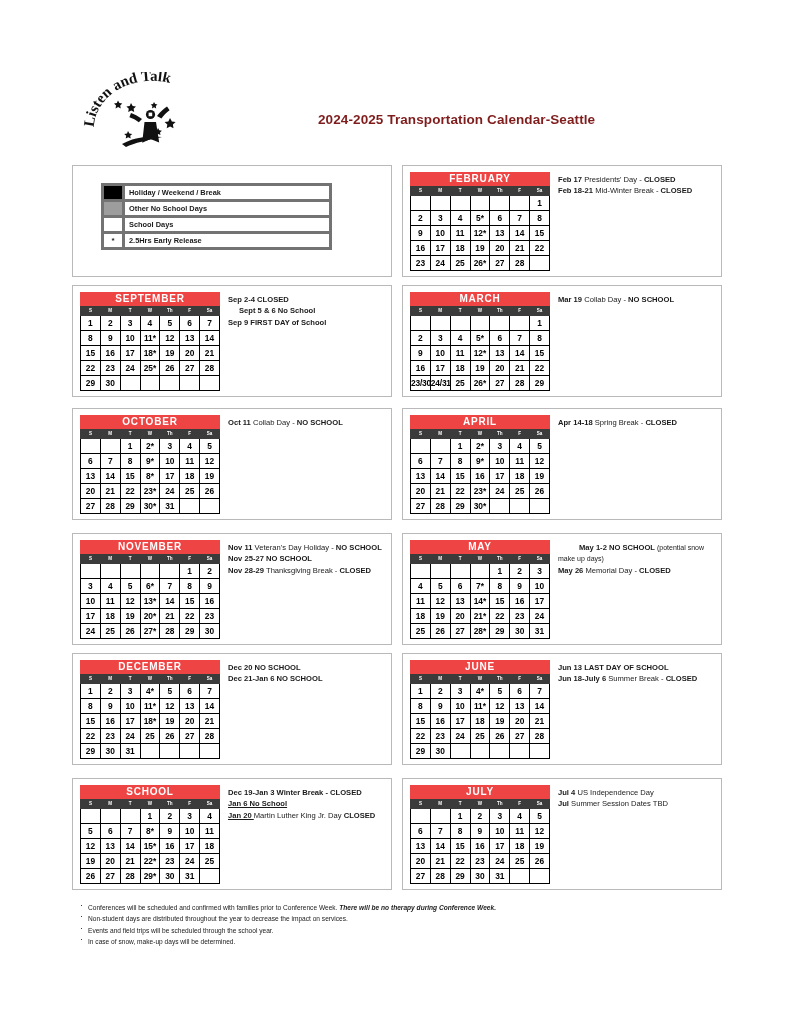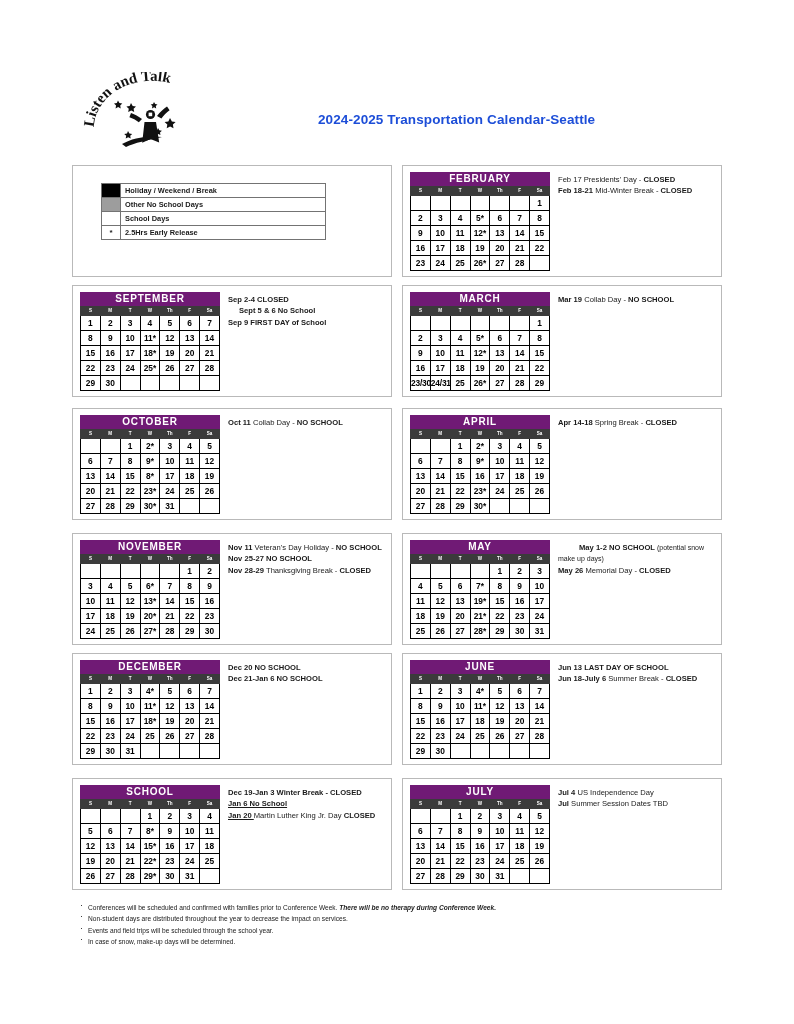--- a/index.html
+++ b/index.html
@@ -33,21 +33,21 @@
     left: 82px; top: 12px;
     width: 140px; height: 80px;
   }
   .logo svg { display:block; }
 
   .doc-title {
     position: absolute;
     left: 318px; top: 52px;
     font-size: 13.5px;
     font-weight: bold;
-    color: #1d4ed8;
+    color: #7f1d1d;
     letter-spacing: .1px;
     white-space: nowrap;
   }
 
   
   .panel {
     position: absolute;
     border: 1px solid #b9b9b9;
     background: #fff;
     box-sizing: border-box;
@@ -57,21 +57,21 @@
   .legend-panel { left: 72px; top: 165px; width: 320px; height: 112px; }
   .legend-table {
     position: absolute;
     left: 28px; top: 17px;
     border-collapse: collapse;
     font-size: 7.4px;
     font-weight: bold;
     color: #1a1a1a;
   }
   .legend-table td {
-    border: 1px solid #737373;
+    border: 3px solid #737373;
     height: 13px;
     padding: 0 4px;
     line-height: 13px;
   }
   .legend-swatch { width: 18px; padding: 0 !important; text-align:center; }
   .sw-black { background: #000; }
   .sw-gray  { background: #9d9d9d; }
   .sw-white { background: #fff; }
   .sw-star  { background:#fff; font-size: 8px; }
   .legend-label { width: 196px; }
@@ -86,21 +86,21 @@
   .row4 { top: 533px; }
   .row5 { top: 653px; }
   .row6 { top: 778px; }
 
   .cal {
     position: absolute;
     left: 7px; top: 6px;
     width: 140px;
   }
   .cal-title {
-    background: #701a75;
+    background: #ef4444;
     color: #ffffff;
     font-size: 10px;
     font-weight: bold;
     text-align: center;
     letter-spacing: .8px;
     height: 14px;
     line-height: 14px;
     box-sizing: border-box;
   }
   table.cal-grid {
@@ -289,21 +289,21 @@
                 <td class="d-white">25</td>
                 <td class="d-white">26*</td>
                 <td class="d-white">27</td>
                 <td class="d-white">28</td>
                 <td class="d-emptyblack"></td>
               </tr>
             </tbody>
           </table>
         </div>
         <div class="notes">
-          <div class="line"><span style="font-weight: normal;">Feb 17 </span><span style="font-weight: normal;">Presidents' Day - </span><span style="font-weight: bold;">CLOSED</span></div>
+          <div class="line"><span style="font-weight: bold;">Feb 17 </span><span style="font-weight: normal;">Presidents' Day - </span><span style="font-weight: bold;">CLOSED</span></div>
           <div class="line"><span style="font-weight: bold;">Feb 18-21 </span><span style="font-weight: normal;">Mid-Winter Break - </span><span style="font-weight: bold;">CLOSED</span></div>
         </div>
       </div>
       <div class="panel month-panel col-left row2">
         <div class="cal">
           <div class="cal-title">SEPTEMBER</div>
           <table class="cal-grid">
             <thead>
               <tr>
                 <th>S</th>
@@ -675,21 +675,21 @@
                 <td class="d-white">6</td>
                 <td class="d-white">7*</td>
                 <td class="d-white">8</td>
                 <td class="d-white">9</td>
                 <td class="d-black">10</td>
               </tr>
               <tr>
                 <td class="d-black">11</td>
                 <td class="d-white">12</td>
                 <td class="d-white">13</td>
-                <td class="d-white">19*</td>
+                <td class="d-white">14*</td>
                 <td class="d-white">15</td>
                 <td class="d-white">16</td>
                 <td class="d-black">17</td>
               </tr>
               <tr>
                 <td class="d-black">18</td>
                 <td class="d-white">19</td>
                 <td class="d-white">20</td>
                 <td class="d-white">21*</td>
                 <td class="d-white">22</td>

